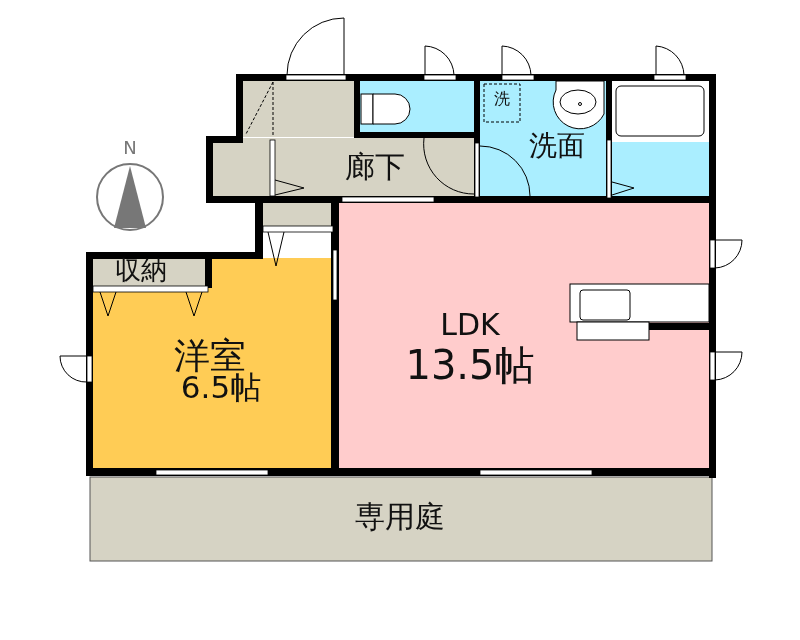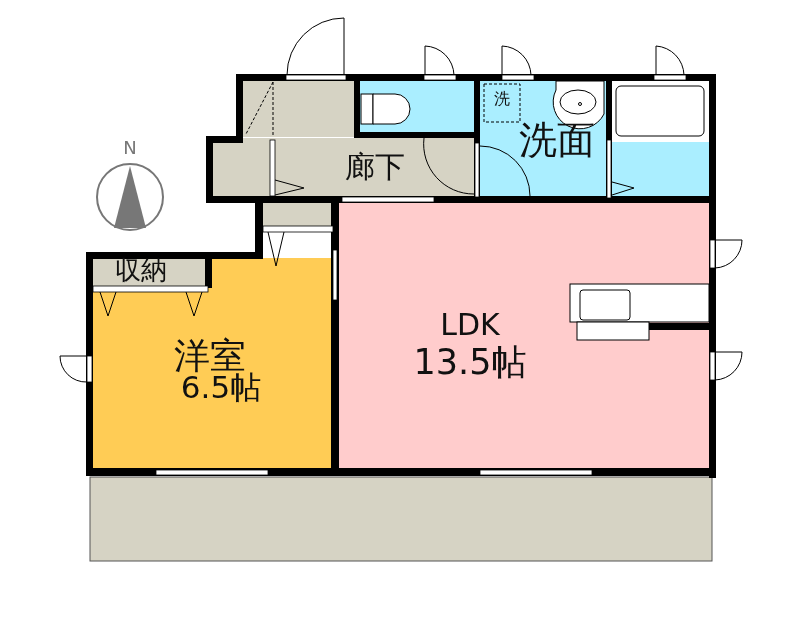--- a/index.html
+++ b/index.html
@@ -109,19 +109,20 @@
 
   <g>
     <circle cx="130" cy="197" r="33" fill="none" stroke="#777" stroke-width="2"></circle>
     <path d="M130 166 L114 228 L146 228 Z" fill="#777"></path>
   </g>
 </svg>
 
 <div class="lbl" style="left:118px;top:138px;width:24px;font-size:18px;color:#777;">N</div>
 <div class="lbl" style="left:330px;top:150px;width:90px;font-size:30px;">廊下</div>
 <div class="lbl" style="left:484px;top:90px;width:36px;font-size:16px;">洗</div>
-<div class="lbl" style="left:512px;top:119px;width:90px;font-size:38px;">洗面</div>
+<div class="lbl" style="left:512px;top:130px;width:90px;font-size:28px;">洗面</div>
 <div class="lbl" style="left:96px;top:256px;width:90px;font-size:26px;text-align:center;">収納</div>
 <div class="lbl" style="left:150px;top:335px;width:120px;font-size:36px;">洋室</div>
 <div class="lbl" style="left:161px;top:370px;width:120px;font-size:31px;">6.5帖</div>
 <div class="lbl" style="left:410px;top:308px;width:120px;font-size:30px;">LDK</div>
-<div class="lbl" style="left:400px;top:342px;width:140px;font-size:35px;">13.5帖</div>
+<div class="lbl" style="left:400px;top:342px;width:140px;font-size:40px;">13.5帖</div>
+<div class="lbl" style="left:330px;top:500px;width:140px;font-size:30px;">専用庭</div>
 </div>
 
 </body></html>

